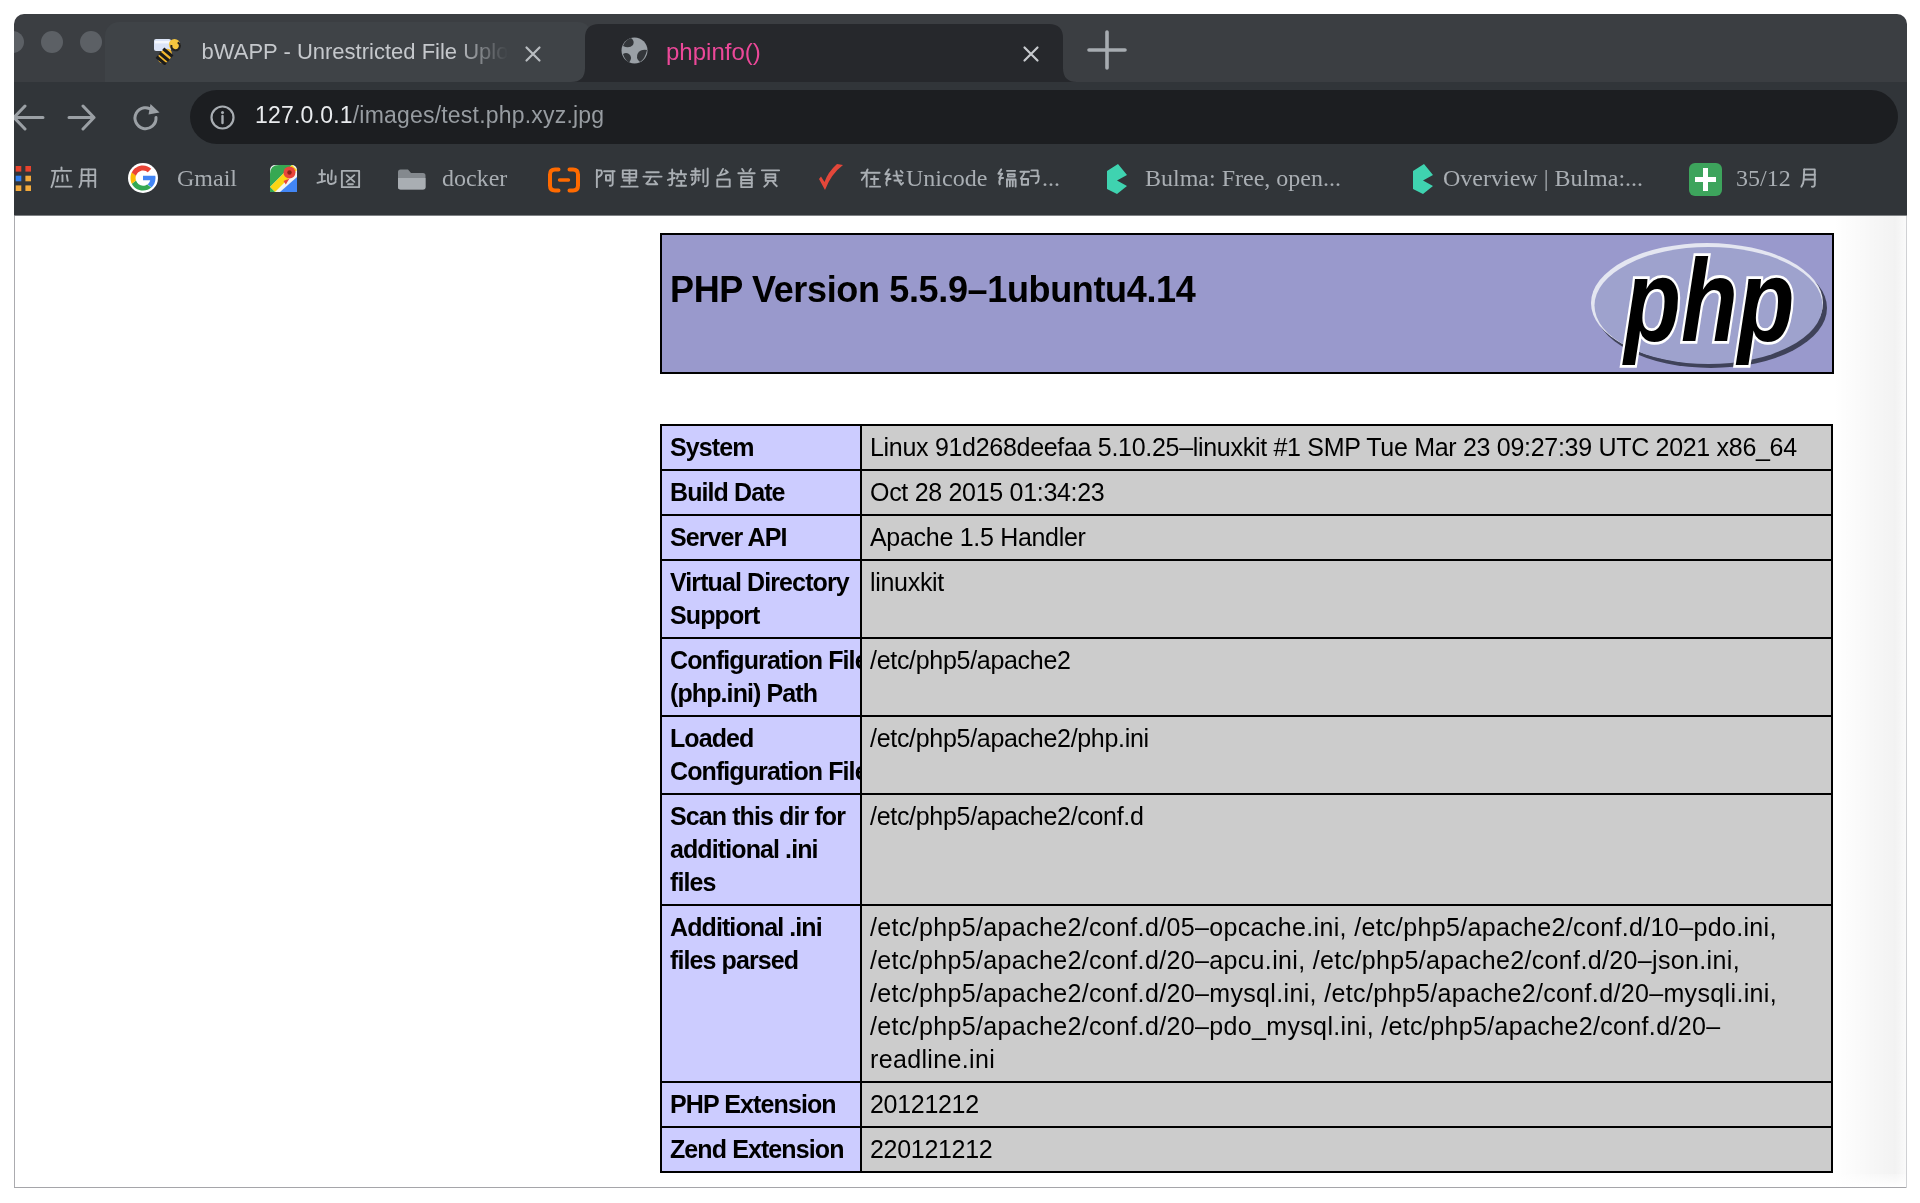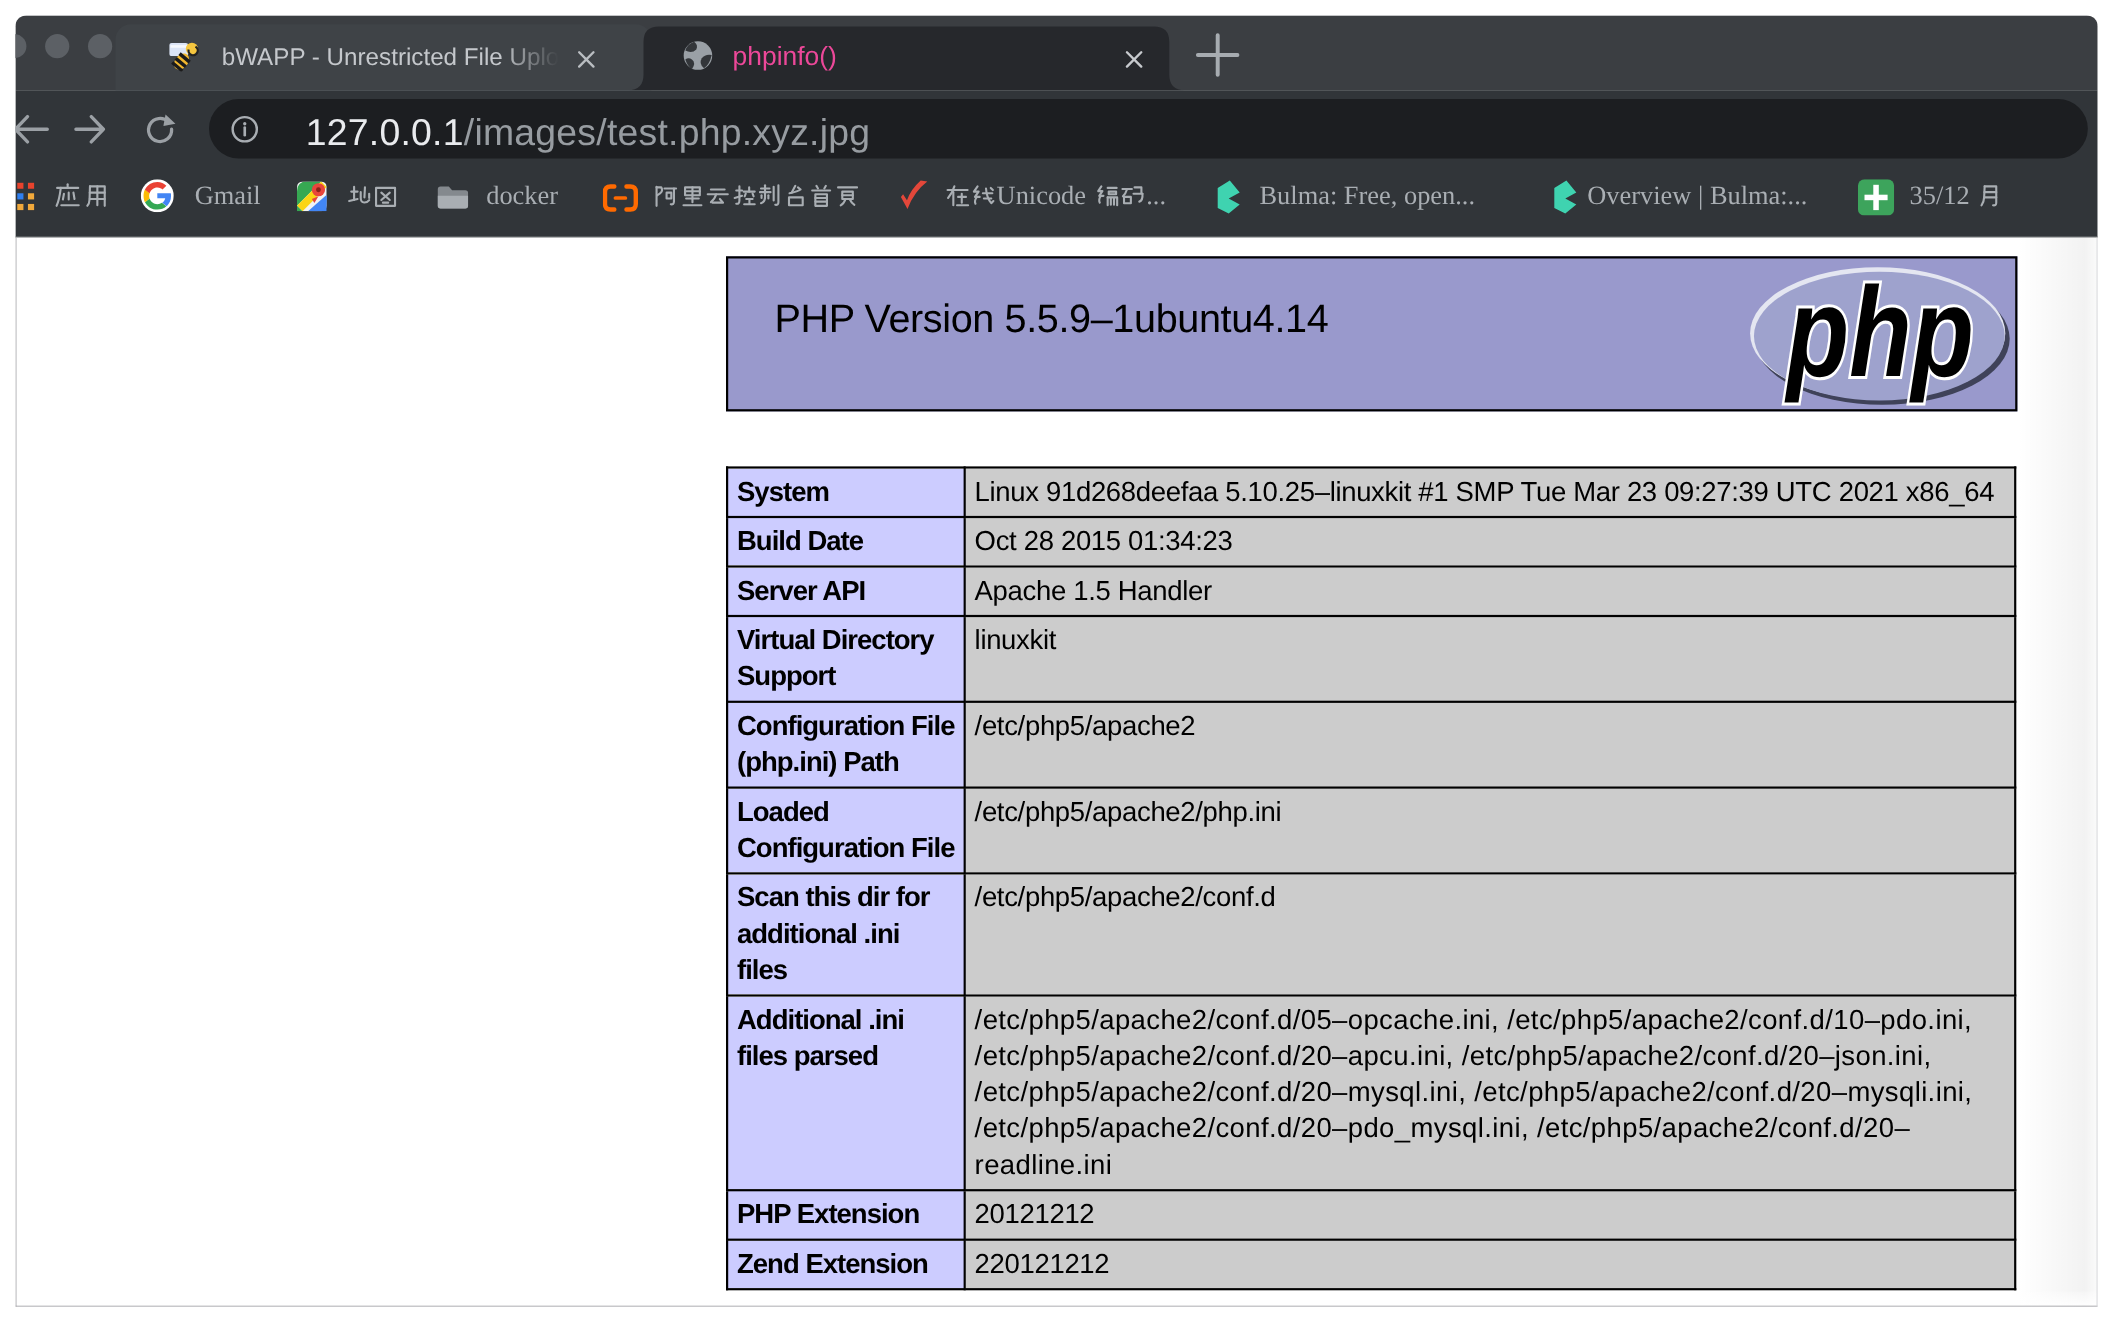--- a/index.html
+++ b/index.html
@@ -6,30 +6,30 @@
 body{width:1920px;height:1203px;position:relative;overflow:hidden;font-family:"Liberation Sans",sans-serif;}
 *{box-sizing:border-box}
 .win{position:absolute;left:14px;top:14px;width:1893px;height:1174px;border-radius:10px 10px 0 0;overflow:hidden;background:#fff;}
 .tabstrip{position:absolute;left:0;top:0;width:100%;height:68px;background:#3b3e42;}
 .midbar{position:absolute;left:0;top:68px;width:100%;height:134px;background:#313539;border-bottom:1px solid #7e8184;}
 .page{position:absolute;left:0;top:202px;width:100%;height:972px;background:#ffffff;}
 .tl{position:absolute;border-radius:50%;width:22px;height:22px;background:#5c6065;top:17px;}
 .tab1{position:absolute;left:91px;top:8px;width:487px;height:60px;background:#3f4347;border-radius:14px 14px 0 0;}
 .tabtxt{position:absolute;font-size:22px;color:#c5c8cc;top:25px;white-space:nowrap;}
 .pill{position:absolute;left:176px;top:76px;width:1708px;height:54px;border-radius:27px;background:#1c1e21;}
-.urltxt{position:absolute;left:241px;top:88px;font-size:34px;color:#e9ebee;white-space:nowrap;letter-spacing:0.2px;margin-left:23px;}
+.urltxt{position:absolute;left:241px;top:88px;font-size:23px;color:#e9ebee;white-space:nowrap;letter-spacing:0.2px;}
 .urltxt .dim{color:#979ca1;}
 .bktxt{position:absolute;top:151px;font-size:24px;color:#a9aeb3;white-space:nowrap;font-family:Liberation Serif, serif;}
 .icon{position:absolute;}
 .lborder{position:absolute;left:0;top:202px;width:1px;height:972px;background:#ababaf;z-index:6;}
 .bborder{position:absolute;left:0;top:1173px;width:100%;height:1px;background:#a5a5a9;z-index:6;}
 .rborder{position:absolute;left:1892px;top:202px;width:1px;height:972px;background:#d0d1d4;z-index:6;}
 .rshade{position:absolute;left:1820px;top:202px;width:72px;height:972px;background:linear-gradient(to right,rgba(0,0,0,0) 0%,rgba(0,0,0,0.05) 85%,rgba(0,0,0,0.02) 100%);}
 .htable{position:absolute;left:646px;top:219px;width:1174px;height:141px;background:#9999cc;border:2px solid #000;}
-.h1t{position:absolute;left:690px;top:256px;font-size:36px;font-weight:normal;color:#000;letter-spacing:-0.35px;line-height:40px;text-align:right;}
+.h1t{position:absolute;left:656px;top:256px;font-size:36px;font-weight:bold;color:#000;letter-spacing:-0.35px;line-height:40px;text-align:right;}
 table.info{position:absolute;left:646px;top:410px;border-collapse:collapse;table-layout:fixed;width:1173px;font-size:25px;letter-spacing:-0.5px;line-height:33px;color:#000;}
 table.info td{border:2px solid #000;vertical-align:top;padding:5px 8px;white-space:nowrap;overflow:hidden;}
 table.info td.e{background:#ccccff;font-weight:bold;letter-spacing:-0.9px;}
 table.info td.v{background:#cccccc;letter-spacing:-0.3px;}
 .fade{position:absolute;left:0;top:1160px;width:100%;height:13px;z-index:4;background:linear-gradient(to bottom,rgba(255,255,255,0.2),rgba(255,255,255,0.93));}
 </style>
 </head>
 <body>
 <div class="win">
   <div class="tabstrip"></div>
@@ -102,21 +102,21 @@
   <div class="h1t">PHP Version 5.5.9–1ubuntu4.14</div>
   <svg class="icon" style="left:1575px;top:216px" width="240" height="142" viewBox="0 0 240 142">
     <ellipse cx="122" cy="78" rx="116" ry="60" fill="#3f4259"></ellipse>
     <ellipse cx="118" cy="73" rx="116" ry="60" fill="#e4e6f1"></ellipse>
     <ellipse cx="119.5" cy="75.5" rx="114" ry="58.5" fill="#9ea2cd"></ellipse>
     <text x="150.5" y="111.5" font-size="116" font-weight="bold" font-style="italic" text-anchor="middle" font-family="Liberation Sans" fill="#000" stroke="#fff" stroke-width="5.5" paint-order="stroke" transform="scale(0.8,1)">php</text>
   </svg>
   <table class="info">
     <tbody>
         <tr style="height:45px">
-          <td class="e" style="width:216px">System</td>
+          <td class="e" style="width:200px">System</td>
           <td class="v">Linux 91d268deefaa 5.10.25–linuxkit #1 SMP Tue Mar 23 09:27:39 UTC 2021 x86_64</td>
         </tr>
     <tr style="height:45px">
           <td class="e">Build Date</td>
           <td class="v">Oct 28 2015 01:34:23</td>
         </tr>
     <tr style="height:45px">
           <td class="e">Server API</td>
           <td class="v">Apache 1.5 Handler</td>
         </tr>

